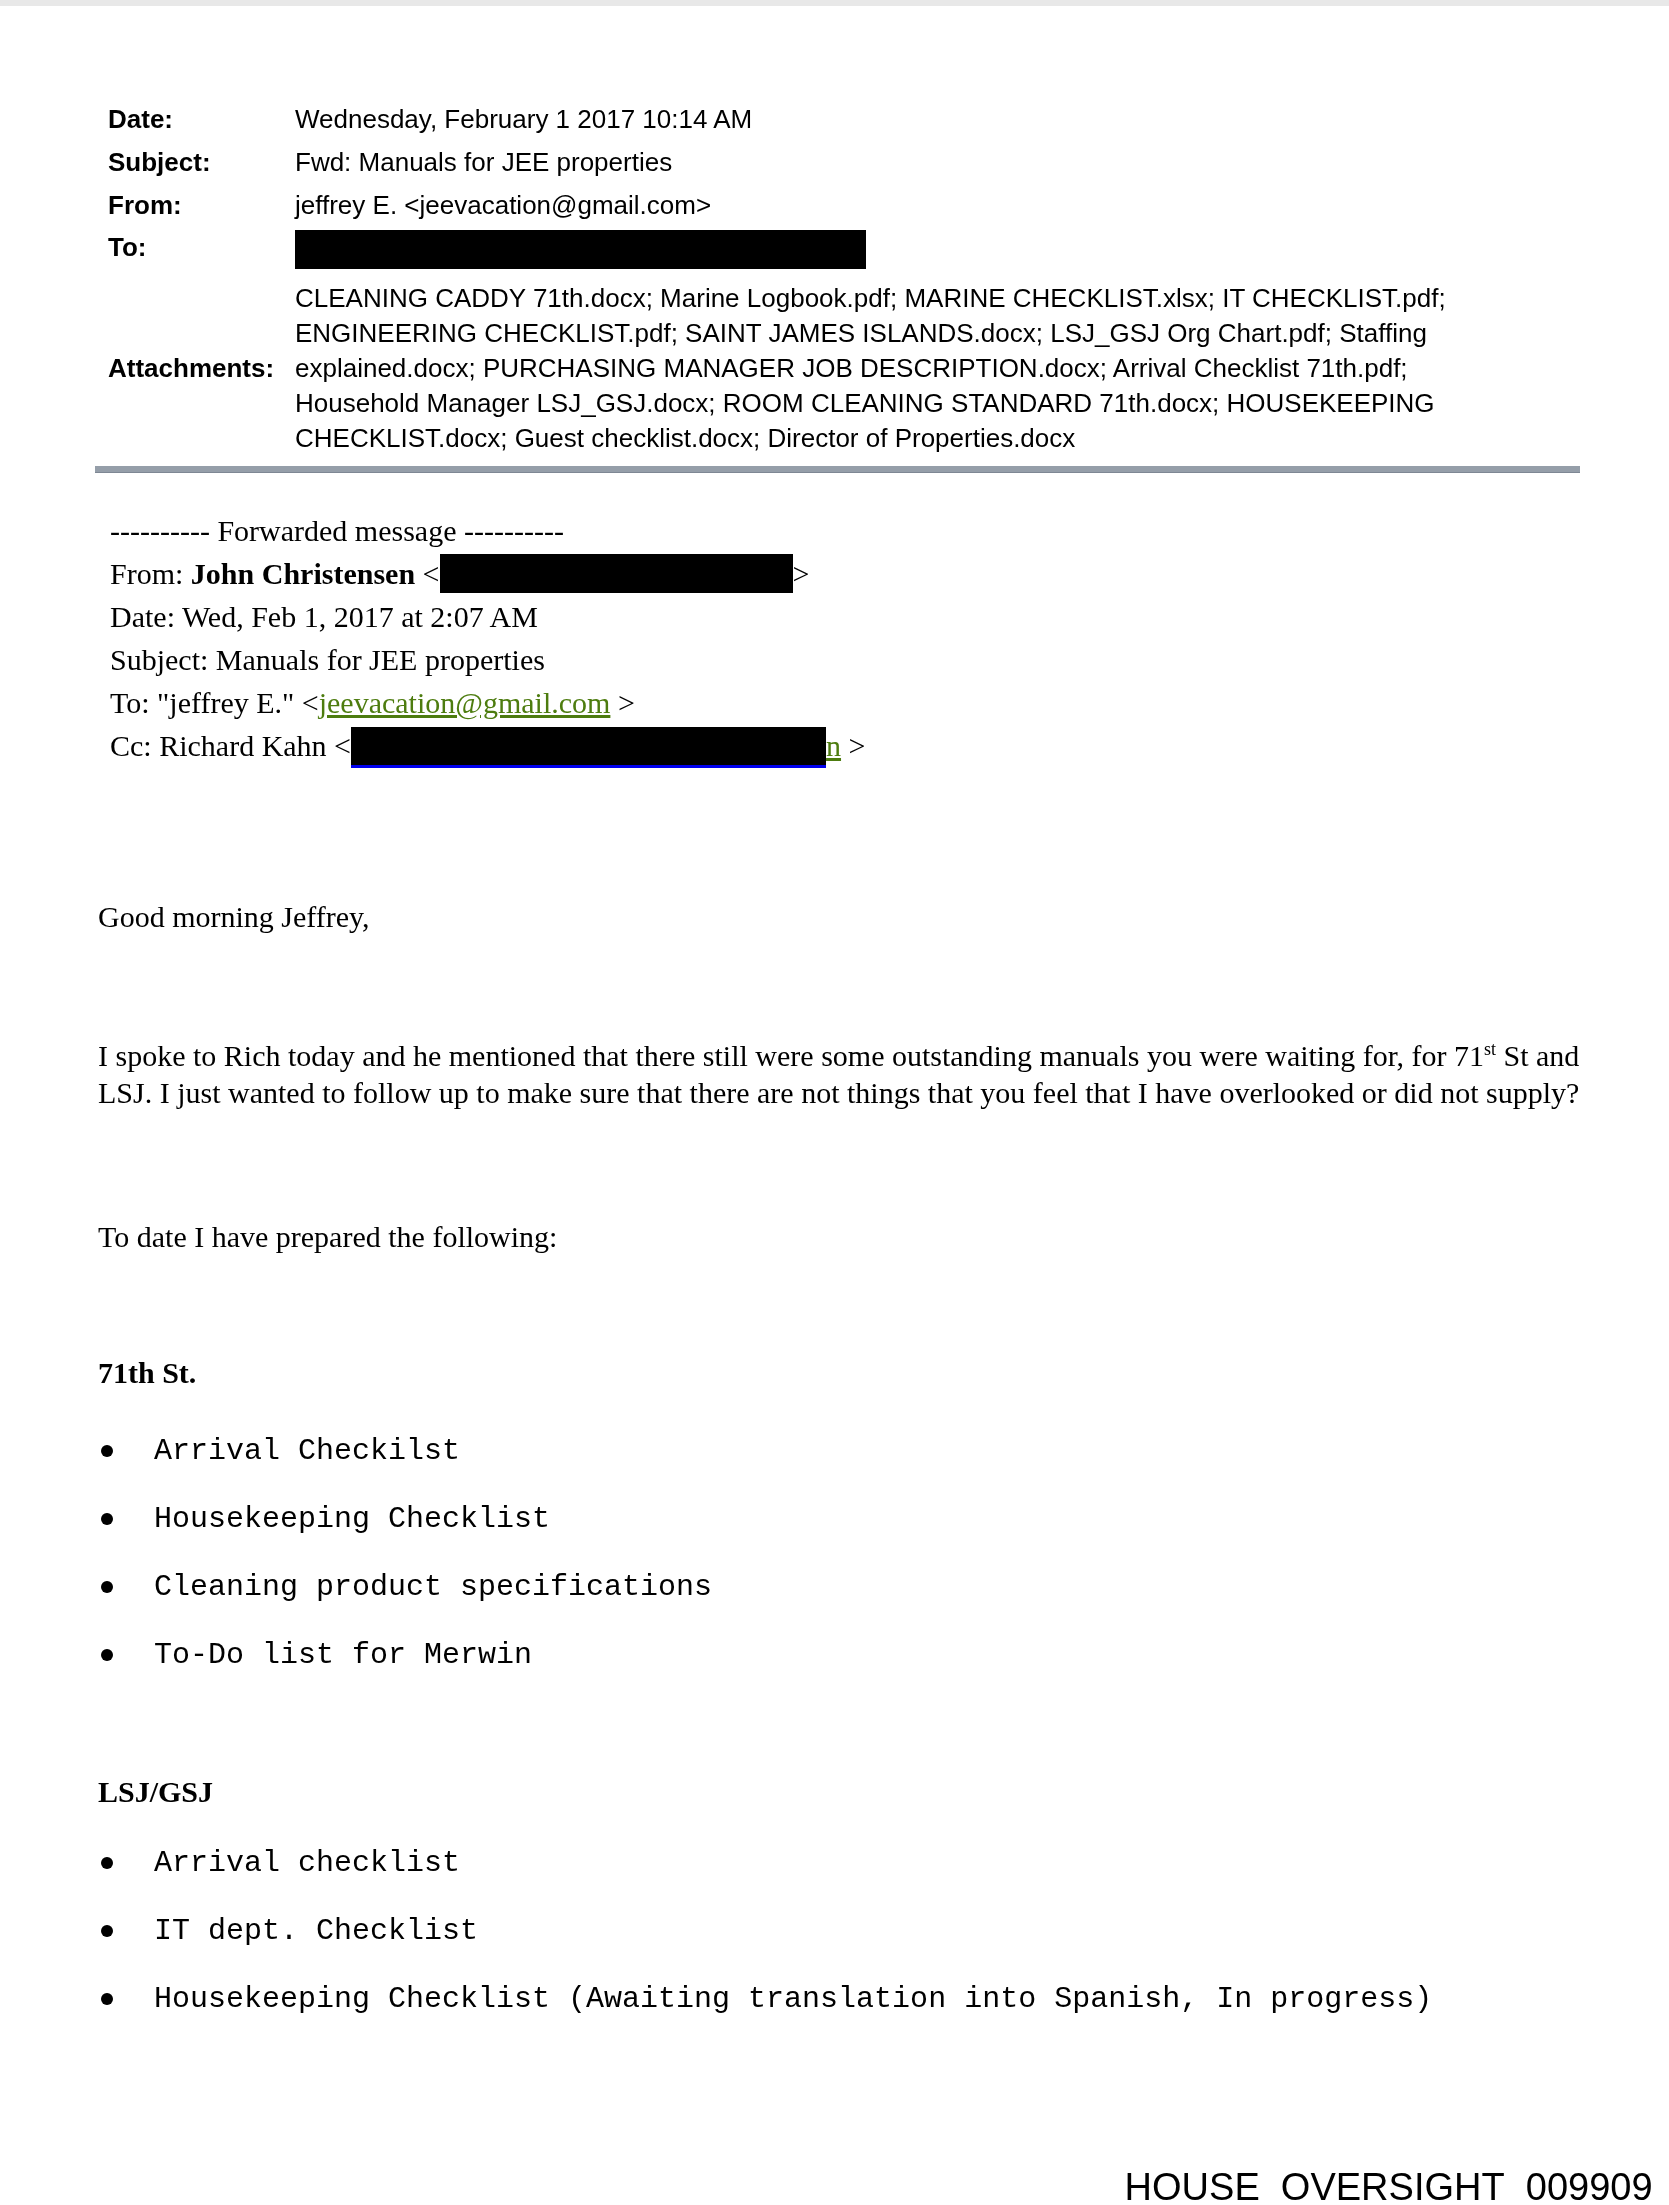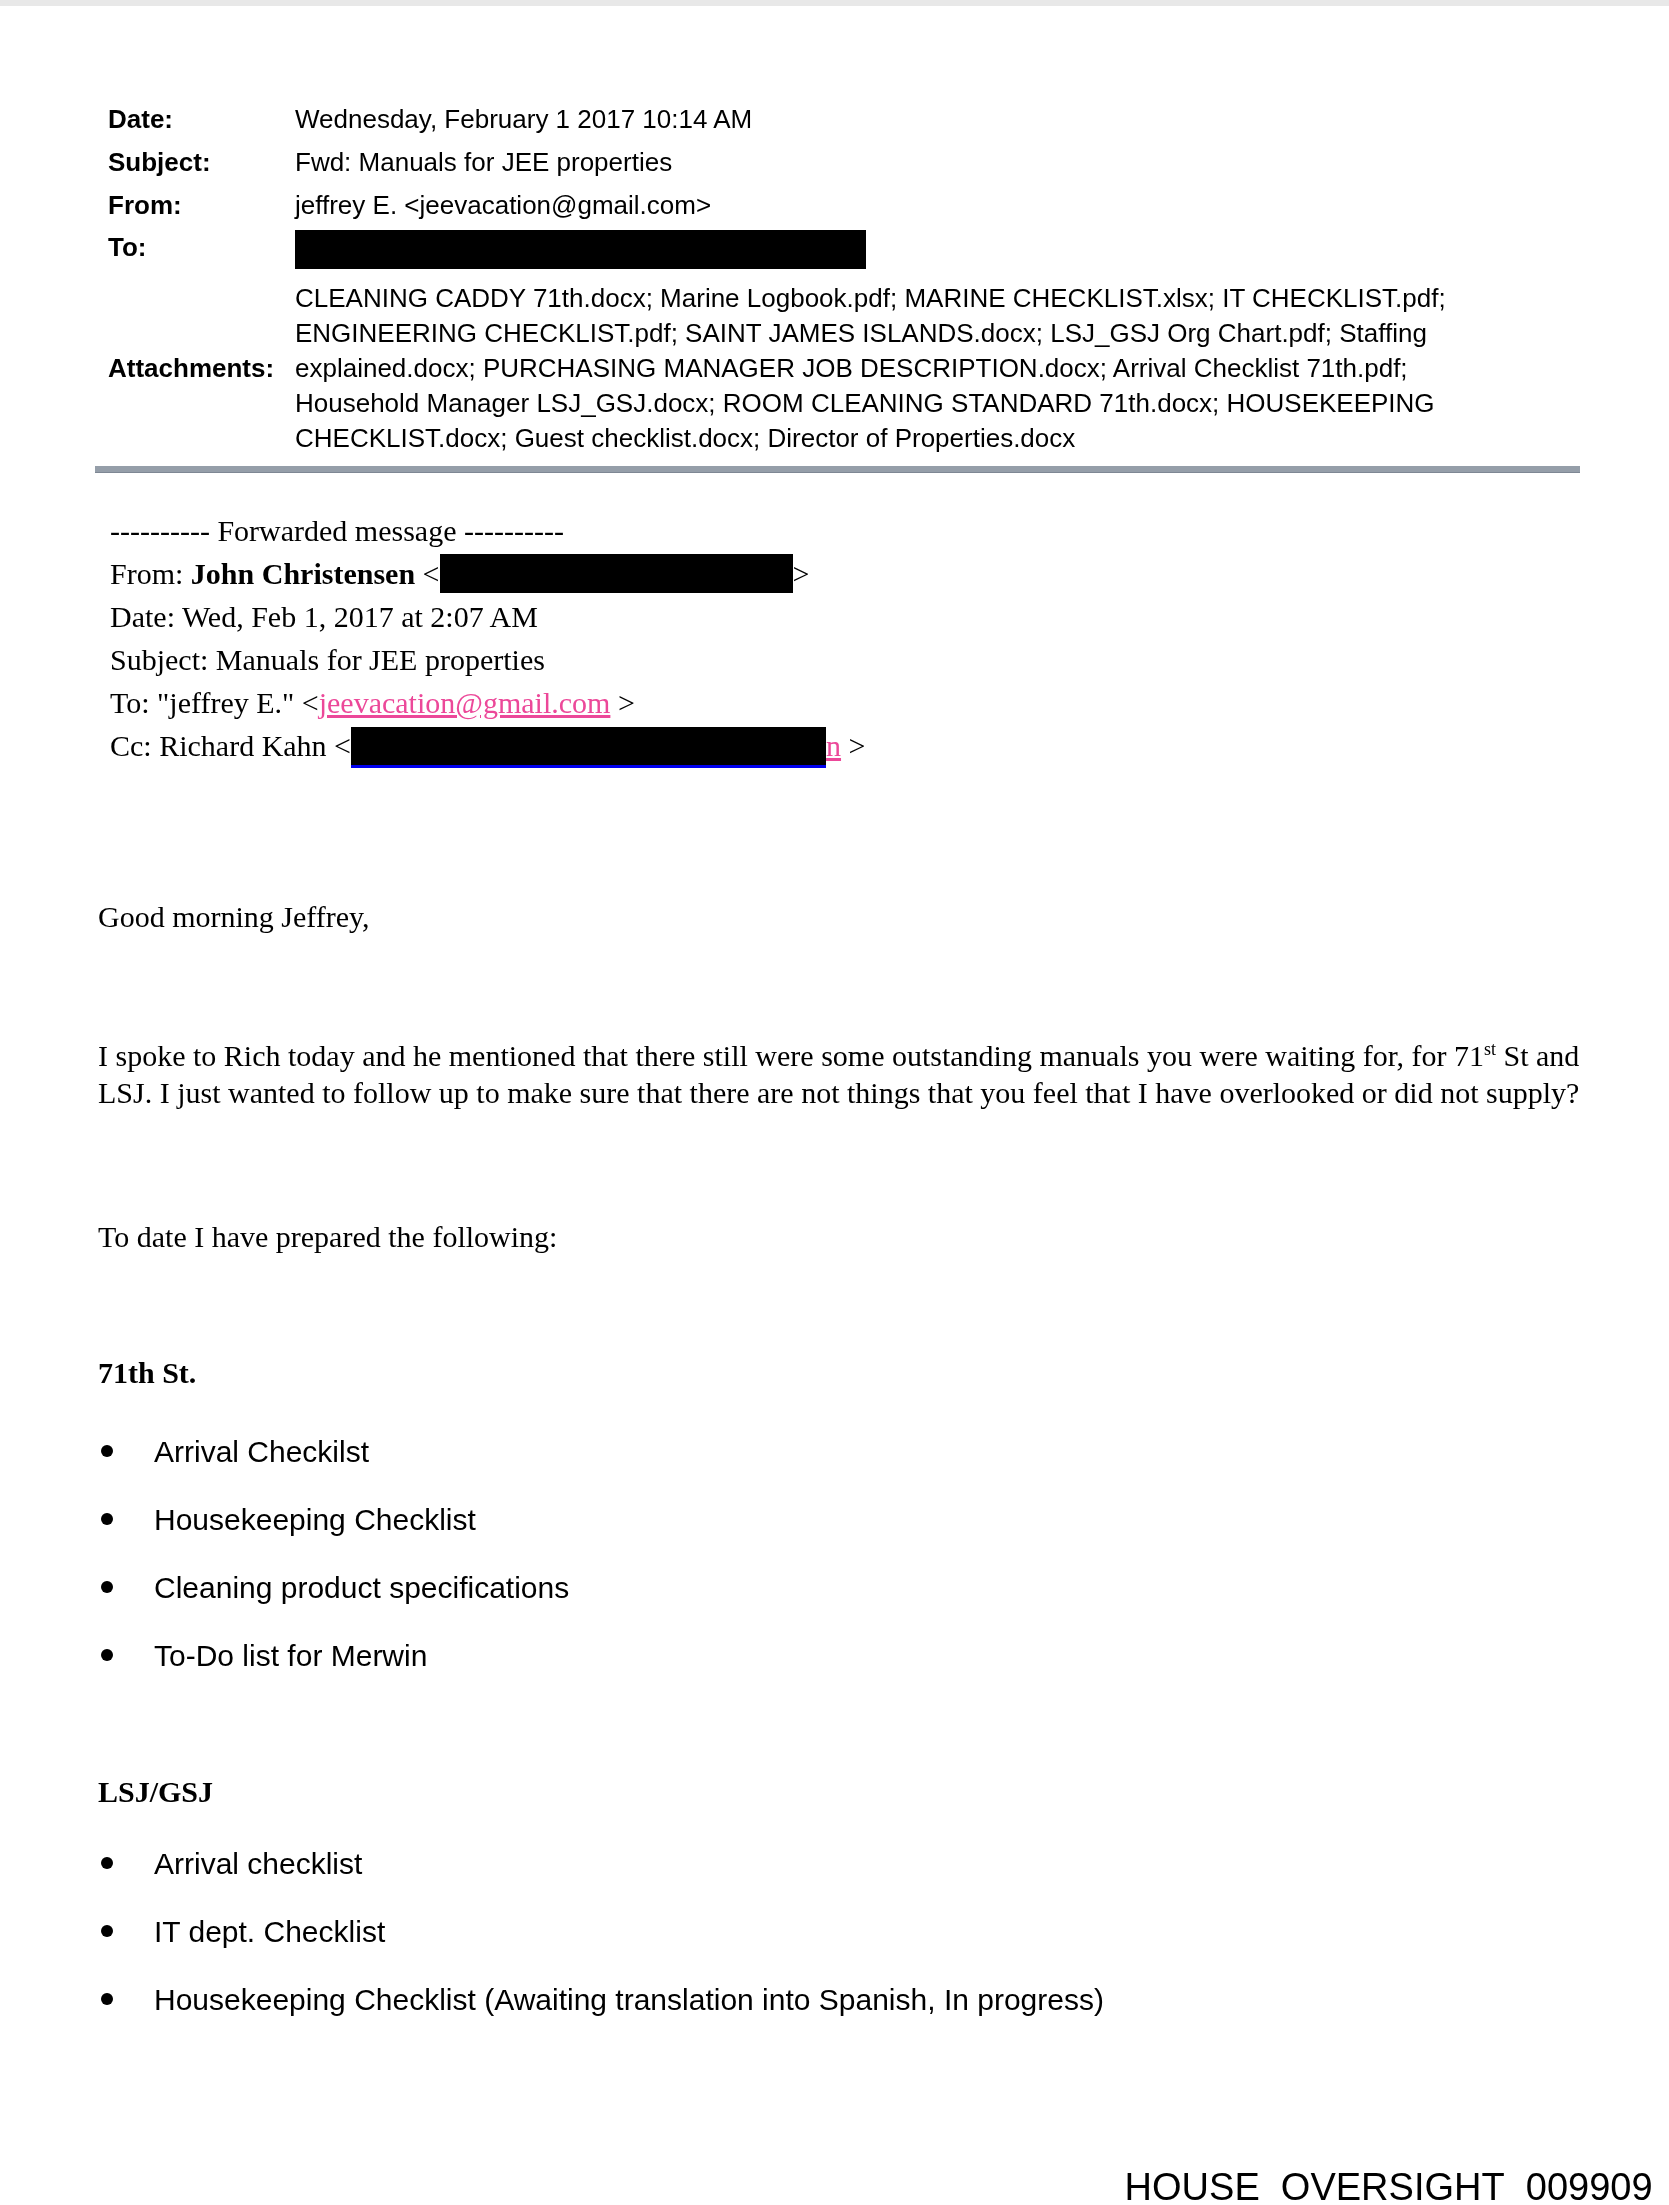--- a/index.html
+++ b/index.html
@@ -53,21 +53,21 @@
   .forwarded {
     position: absolute;
     left: 110px;
     top: 503px;
     width: 1506px;
     font-family: "Liberation Serif", serif;
     font-size: 30px;
     line-height: 43px;
   }
   .bold { font-weight: 700; }
-  .link { color: #ec4899; text-decoration: underline; cursor: pointer; }
+  .link { color: #4d7c0f; text-decoration: underline; cursor: pointer; }
   .redaction-inline {
     display: inline-block;
     width: 353px;
     height: 39px;
     background: #000000;
     vertical-align: -9.2px;
   }
   .redaction-cc {
     display: inline-block;
     width: 475px;
@@ -92,21 +92,21 @@
   .sec-title { font-weight: 700; }
   .sec-title-1 { top: 1348px; }
   .sec-title-2 { top: 1767px; }
 
   ul.blist {
     list-style: none;
     margin: 0;
     padding: 0;
     position: absolute;
     left: 98px;
-    font-family: Liberation Sans, sans-serif;
+    font-family: Liberation Mono, monospace;
     font-size: 30px;
     line-height: 37px;
   }
   .blist-1 { top: 1427px; }
   .blist-2 { top: 1839px; }
   ul.blist li { position: relative; padding-left: 56px; margin-bottom: 31px; }
   ul.blist li .dot {
     position: absolute;
     left: 3.3px;
     top: 12.4px;

